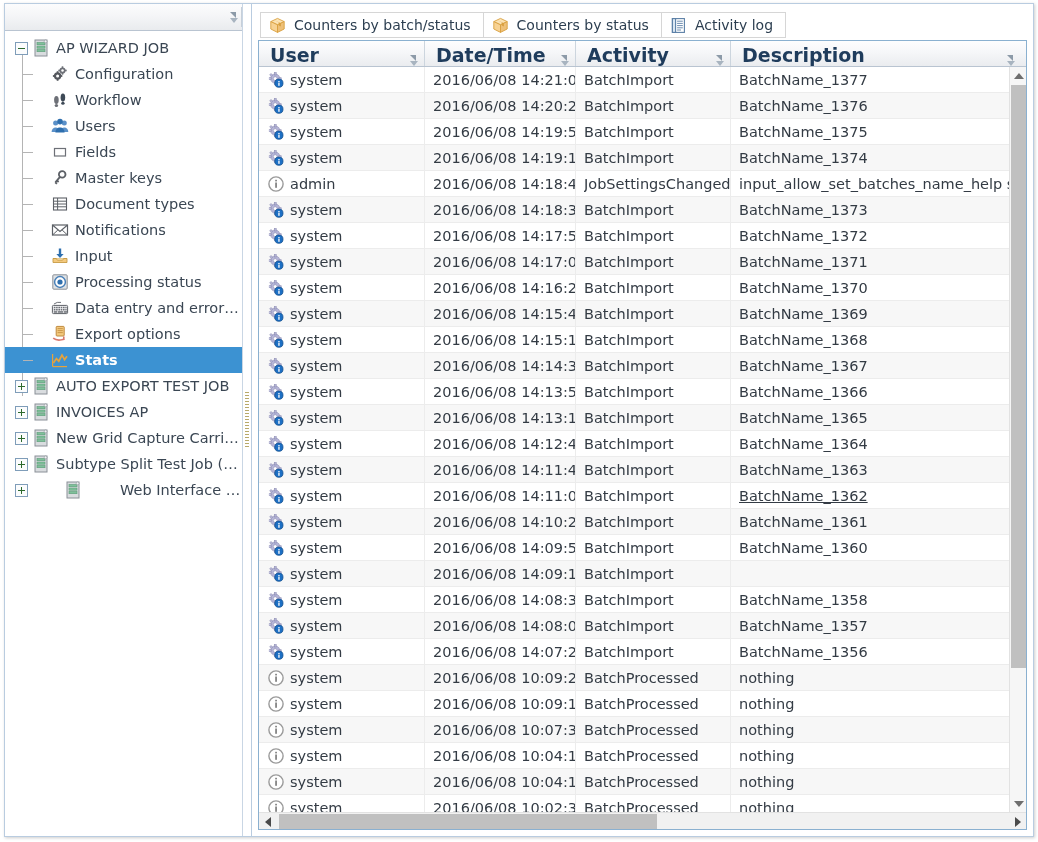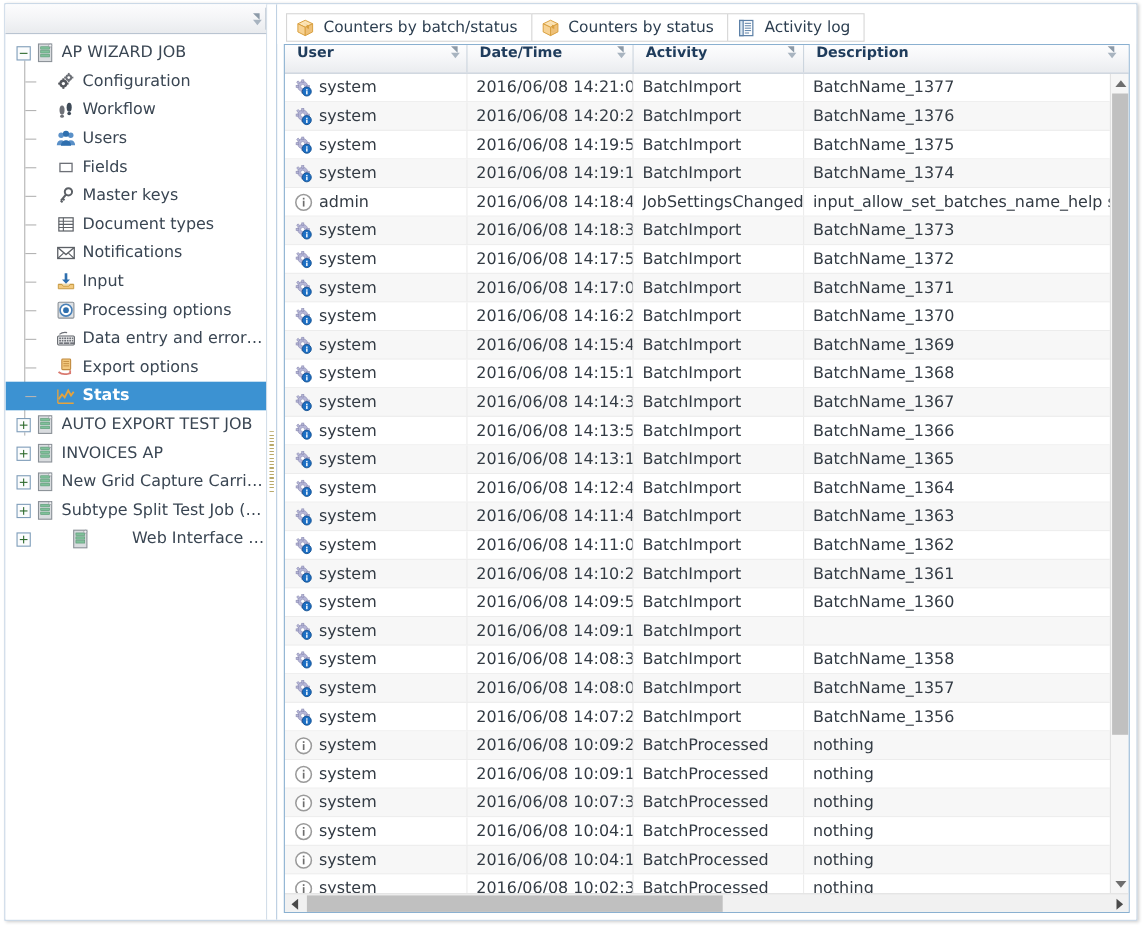--- a/index.html
+++ b/index.html
@@ -204,22 +204,22 @@
   #grid-head {
     height: 26px; min-height: 26px;
     display: flex;
     background: linear-gradient(to bottom,#fdfdfe 0%,#f5f6f8 48%,#eaecef 100%);
     border-bottom: 1px solid #b9c4d1;
     position: relative;
     overflow: hidden;
   }
   .gh-cell {
     display: flex;
-    align-items: flex-start;
-    font-size: 13px;
+    align-items: flex-end;
+    font-size: 19px;
     font-weight: bold;
     color: #1f3c5c;
     padding-left: 11px;
     border-right: 1px solid #ccd5de;
     position: relative;
     flex: 0 0 auto;
     overflow: hidden;
     cursor: pointer;
   }
   .gh-cell:last-child { border-right: none; }
@@ -450,21 +450,21 @@
           <div class="tree-row" style="padding-left: 29px; position: relative;">
             <span class="tw none"></span>
             <span class="guide-h" style="top: 13px;"></span>
             <span class="ico">
               <svg width="18" height="18" viewBox="0 0 18 18">
                 <rect x="1.8" y="1.8" width="14.4" height="14.4" rx="1" fill="#dfe2e5" stroke="#8a9097"></rect>
                 <circle cx="9" cy="9" r="5.4" fill="#ffffff" stroke="#4a81b8" stroke-width="1.5"></circle>
                 <circle cx="9" cy="9" r="2.6" fill="#2e6fae"></circle>
               </svg>
             </span>
-            <span class="lbl">Processing options</span>
+            <span class="lbl">Processing status</span>
           </div>
           <div class="tree-row" style="padding-left: 29px; position: relative;">
             <span class="tw none"></span>
             <span class="guide-h" style="top: 13px;"></span>
             <span class="ico">
               <svg width="18" height="18" viewBox="0 0 18 18">
                 <path d="M3 5 q3 -2.4 7 -1.6" fill="none" stroke="#6d7077" stroke-width="1"></path>
                 <rect x="1.4" y="6.4" width="15.2" height="8.2" rx="1" fill="#f2f3f4" stroke="#5c6066"></rect>
                 <g fill="#6d7077">
                   <rect x="2.8" y="7.8" width="1.6" height="1.5"></rect>
@@ -1121,21 +1121,21 @@
                       <rect x="11.3" y="11.8" width="1.3" height="3.0" fill="#ffffff"></rect>
                     </svg></span>
                   <span class="txt">system</span>
                 </div>
                 <div class="gc" style="width: 151px;">
                   <span class="txt">2016/06/08 14:11:06</span>
                 </div>
                 <div class="gc" style="width: 155px;">
                   <span class="txt">BatchImport</span>
                 </div>
-                <div class="gc last" style="width: 290px;">
+                <div class="gc last" style="width: 290px; text-decoration: underline;">
                   <span class="txt">BatchName_1362</span>
                 </div>
               </div>
               <div class="grid-row even">
                 <div class="gc" style="width: 166px;">
                   <span class="ucell-ico"><svg width="18" height="18" viewBox="0 0 18 18">
                       <g fill="#b6b6d8" stroke="#8f8fb5" stroke-width=".6">
                         <circle cx="8.2" cy="7.6" r="4.6"></circle>
                         <rect x="7.3" y="1.6" width="1.9" height="2.4"></rect>
                         <rect x="7.3" y="11.2" width="1.9" height="2.4"></rect>

